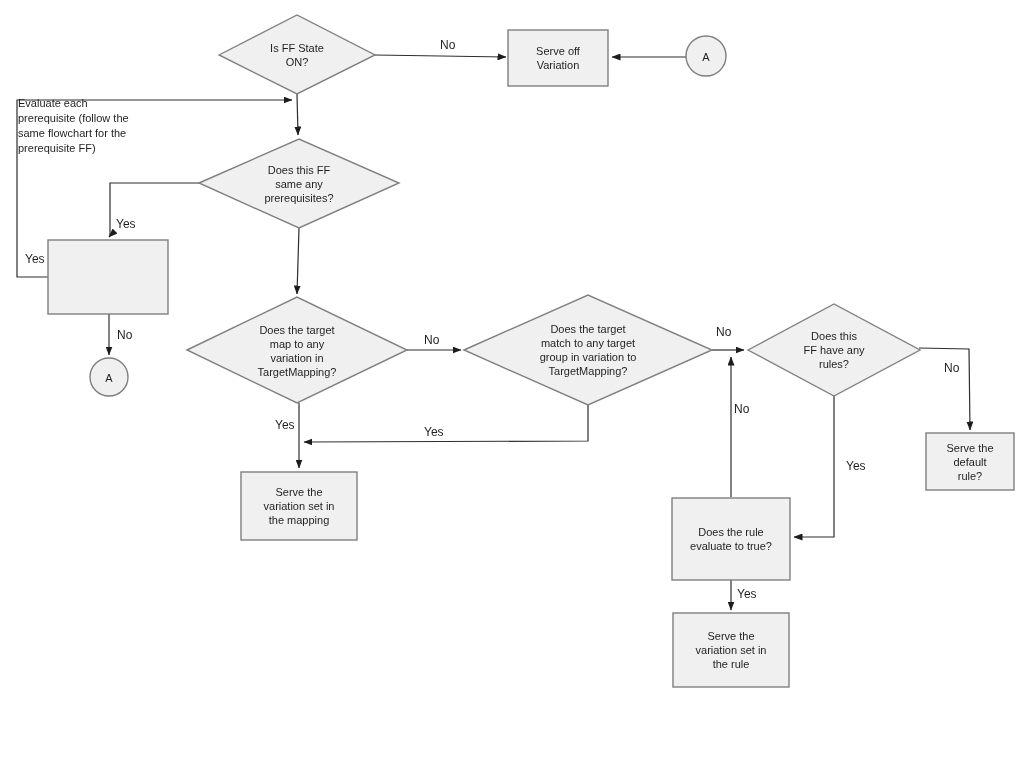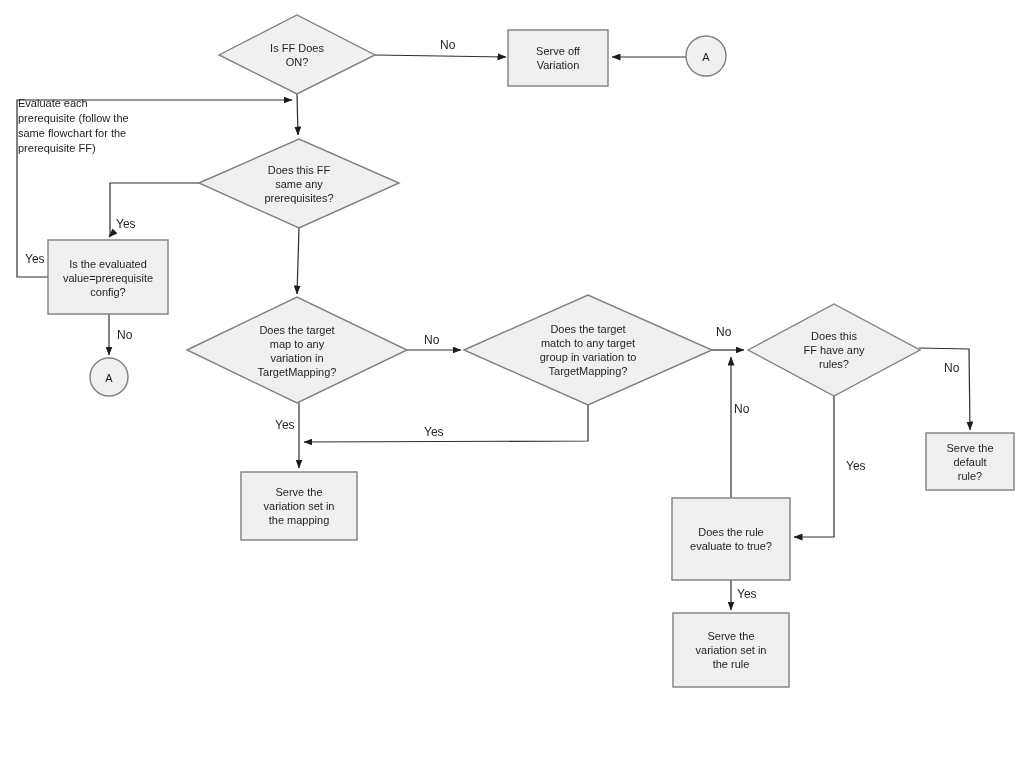--- a/index.html
+++ b/index.html
@@ -90,31 +90,28 @@
     <circle class="shape" cx="109" cy="377" r="19"></circle>
     <polygon class="shape" points="187,350 297,297 407,350 297,403"></polygon>
     <polygon class="shape" points="464,350 588,295 712,350 588,405"></polygon>
     <polygon class="shape" points="748,350 834,304 920,350 834,396"></polygon>
     <rect class="shape" x="241" y="472" width="116" height="68"></rect>
     <rect class="shape" x="672" y="498" width="118" height="82"></rect>
     <rect class="shape" x="673" y="613" width="116" height="74"></rect>
     <rect class="shape" x="926" y="433" width="88" height="57"></rect>
   </svg>
 
-  <div class="node-label" style="left:297px; top:55px;">Is FF Does
+  <div class="node-label" style="left:297px; top:55px;">Is FF State
 ON?</div>
   <div class="node-label" style="left:558px; top:58px;">Serve off
 Variation</div>
   <div class="node-label" style="left:706px; top:57px;">A</div>
   <div class="node-label" style="left:299px; top:184px;">Does this FF
 same any
 prerequisites?</div>
-  <div class="node-label" style="left:108px; top:278px;">Is the evaluated
-value=prerequisite
-config?</div>
   <div class="node-label" style="left:109px; top:378px;">A</div>
   <div class="node-label" style="left:297px; top:351px;">Does the target
 map to any
 variation in
 TargetMapping?</div>
   <div class="node-label" style="left:588px; top:350px;">Does the target
 match to any target
 group in variation to
 TargetMapping?</div>
   <div class="node-label" style="left:834px; top:350px;">Does this

